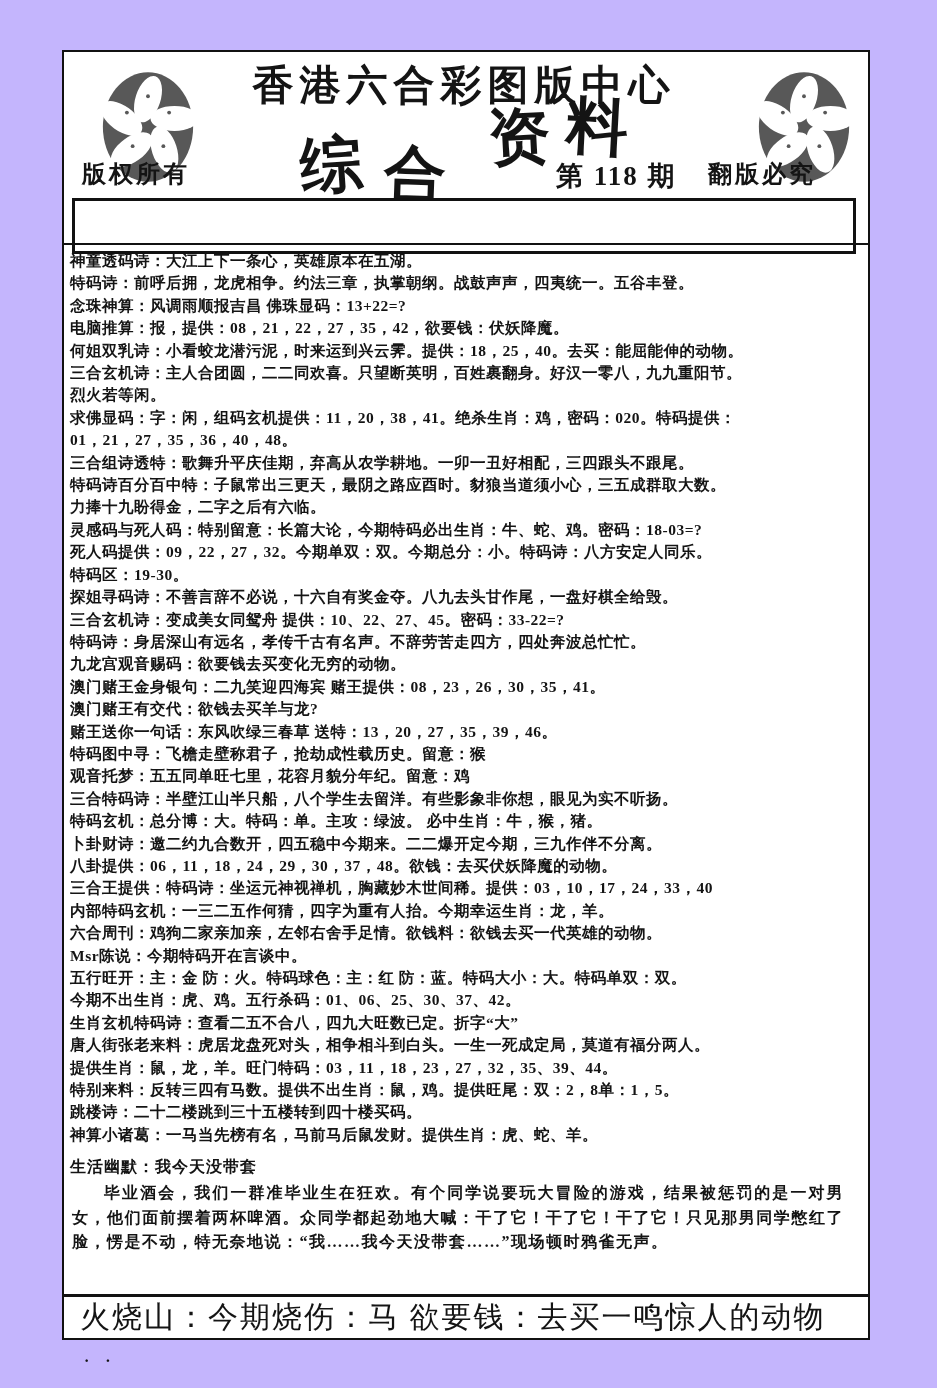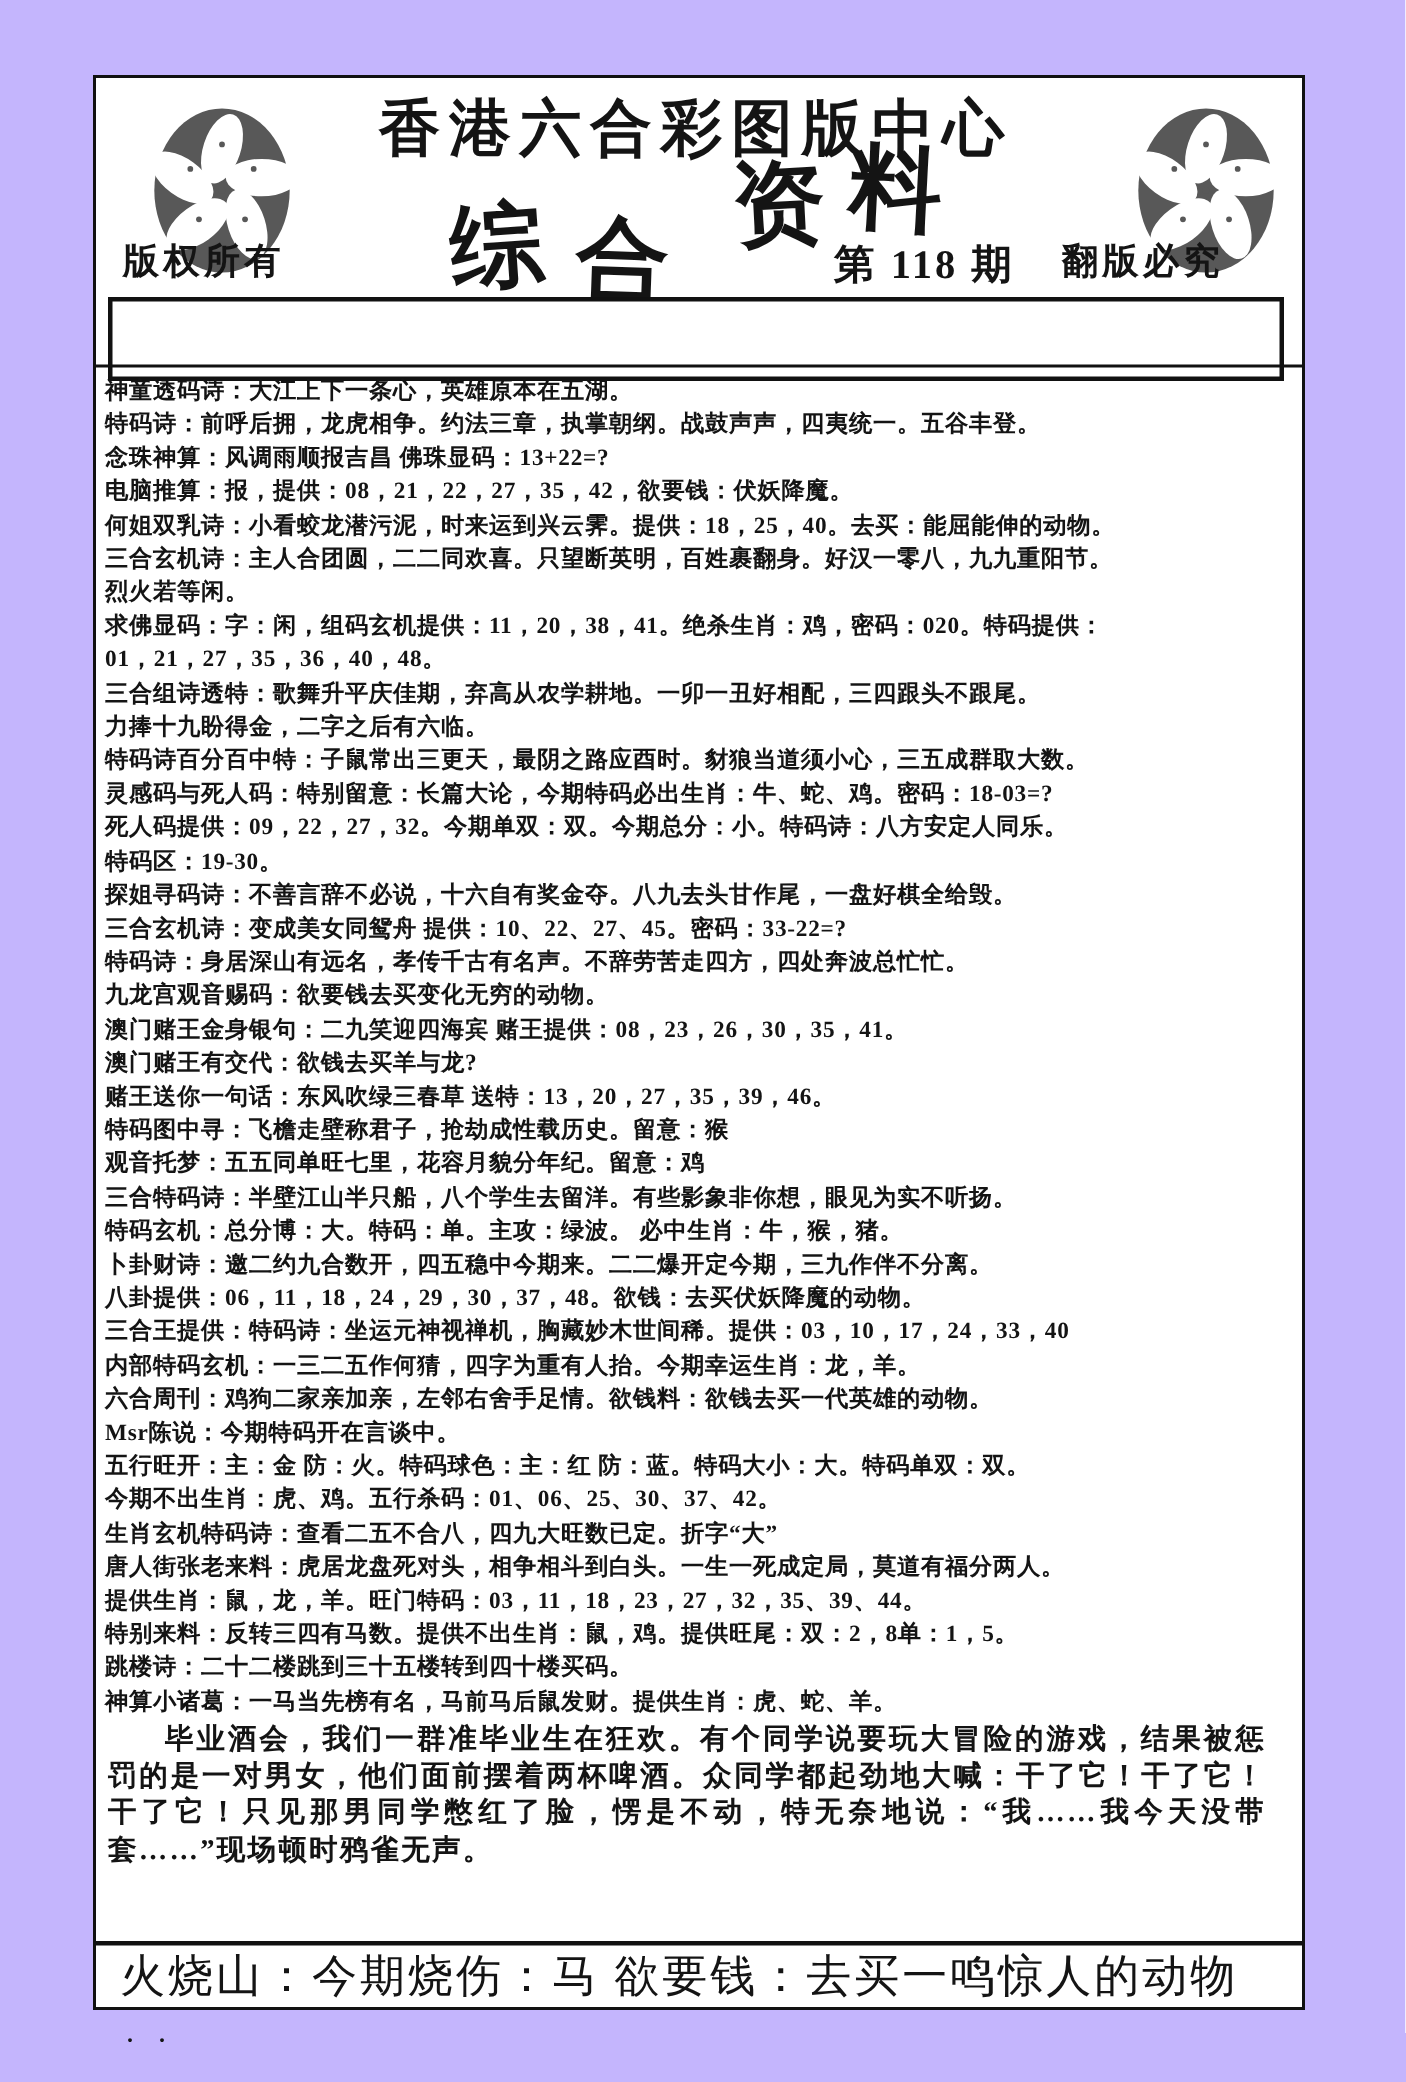--- a/index.html
+++ b/index.html
@@ -39,21 +39,21 @@
     position:absolute;left:0;top:191px;width:100%;height:1039px;
     border-top:2px solid #111;box-sizing:border-box;
     padding:5px 6px 0 6px;overflow:hidden;
   }
   .text-lines div{
     font-size:15.5px;font-weight:700;line-height:22.4px;
     white-space:nowrap;letter-spacing:0.5px;
   }
   .humor-title{font-size:16px;font-weight:900;line-height:24px;margin-top:9px;letter-spacing:1px;}
   .humor-para{
-    font-size:19px;font-weight:700;line-height:24.6px;margin:2px 18px 0 2px;
+    font-size:16px;font-weight:700;line-height:24.6px;margin:2px 18px 0 2px;
     text-indent:2em;letter-spacing:1.5px;text-align:justify;
   }
   
   .banner{
     position:absolute;left:0;bottom:0;width:100%;height:44px;
     border-top:3px solid #111;box-sizing:border-box;
     display:flex;align-items:center;padding-left:16px;
     font-size:30px;font-weight:400;letter-spacing:2px;white-space:nowrap;
   }
   .page-marks{position:absolute;left:84px;top:1352px;font-size:16px;font-weight:900;letter-spacing:6px;}
@@ -145,22 +145,22 @@
           <div>神童透码诗：大江上下一条心，英雄原本在五湖。</div>
           <div>特码诗：前呼后拥，龙虎相争。约法三章，执掌朝纲。战鼓声声，四夷统一。五谷丰登。</div>
           <div>念珠神算：风调雨顺报吉昌 佛珠显码：13+22=?</div>
           <div>电脑推算：报，提供：08，21，22，27，35，42，欲要钱：伏妖降魔。</div>
           <div>何姐双乳诗：小看蛟龙潜污泥，时来运到兴云霁。提供：18，25，40。去买：能屈能伸的动物。</div>
           <div>三合玄机诗：主人合团圆，二二同欢喜。只望断英明，百姓裹翻身。好汉一零八，九九重阳节。</div>
           <div>烈火若等闲。</div>
           <div>求佛显码：字：闲，组码玄机提供：11，20，38，41。绝杀生肖：鸡，密码：020。特码提供：</div>
           <div>01，21，27，35，36，40，48。</div>
           <div>三合组诗透特：歌舞升平庆佳期，弃高从农学耕地。一卯一丑好相配，三四跟头不跟尾。</div>
+          <div>特码诗百分百中特：子鼠常出三更天，最阴之路应酉时。豺狼当道须小心，三五成群取大数。</div>
           <div>力捧十九盼得金，二字之后有六临。</div>
-          <div>特码诗百分百中特：子鼠常出三更天，最阴之路应酉时。豺狼当道须小心，三五成群取大数。</div>
           <div>灵感码与死人码：特别留意：长篇大论，今期特码必出生肖：牛、蛇、鸡。密码：18-03=?</div>
           <div>死人码提供：09，22，27，32。今期单双：双。今期总分：小。特码诗：八方安定人同乐。</div>
           <div>特码区：19-30。</div>
           <div>探姐寻码诗：不善言辞不必说，十六自有奖金夺。八九去头甘作尾，一盘好棋全给毁。</div>
           <div>三合玄机诗：变成美女同鸳舟 提供：10、22、27、45。密码：33-22=?</div>
           <div>特码诗：身居深山有远名，孝传千古有名声。不辞劳苦走四方，四处奔波总忙忙。</div>
           <div>九龙宫观音赐码：欲要钱去买变化无穷的动物。</div>
           <div>澳门赌王金身银句：二九笑迎四海宾 赌王提供：08，23，26，30，35，41。</div>
           <div>澳门赌王有交代：欲钱去买羊与龙?</div>
           <div>赌王送你一句话：东风吹绿三春草 送特：13，20，27，35，39，46。</div>
@@ -176,20 +176,21 @@
           <div>Msr陈说：今期特码开在言谈中。</div>
           <div>五行旺开：主：金 防：火。特码球色：主：红 防：蓝。特码大小：大。特码单双：双。</div>
           <div>今期不出生肖：虎、鸡。五行杀码：01、06、25、30、37、42。</div>
           <div>生肖玄机特码诗：查看二五不合八，四九大旺数已定。折字“大”</div>
           <div>唐人街张老来料：虎居龙盘死对头，相争相斗到白头。一生一死成定局，莫道有福分两人。</div>
           <div>提供生肖：鼠，龙，羊。旺门特码：03，11，18，23，27，32，35、39、44。</div>
           <div>特别来料：反转三四有马数。提供不出生肖：鼠，鸡。提供旺尾：双：2，8单：1，5。</div>
           <div>跳楼诗：二十二楼跳到三十五楼转到四十楼买码。</div>
           <div>神算小诸葛：一马当先榜有名，马前马后鼠发财。提供生肖：虎、蛇、羊。</div>
         </div>
+      <div class="humor-title">生活幽默：我今天没带套</div>
       <p class="humor-para">毕业酒会，我们一群准毕业生在狂欢。有个同学说要玩大冒险的游戏，结果被惩罚的是一对男女，他们面前摆着两杯啤酒。众同学都起劲地大喊：干了它！干了它！干了它！只见那男同学憋红了脸，愣是不动，特无奈地说：“我……我今天没带套……”现场顿时鸦雀无声。</p>
     </div>
 
     <div class="banner">火烧山：今期烧伤：马 欲要钱：去买一鸣惊人的动物</div>
   </div>
 
   <div class="page-marks">· ·</div>
 </div>
 
 </body></html>

